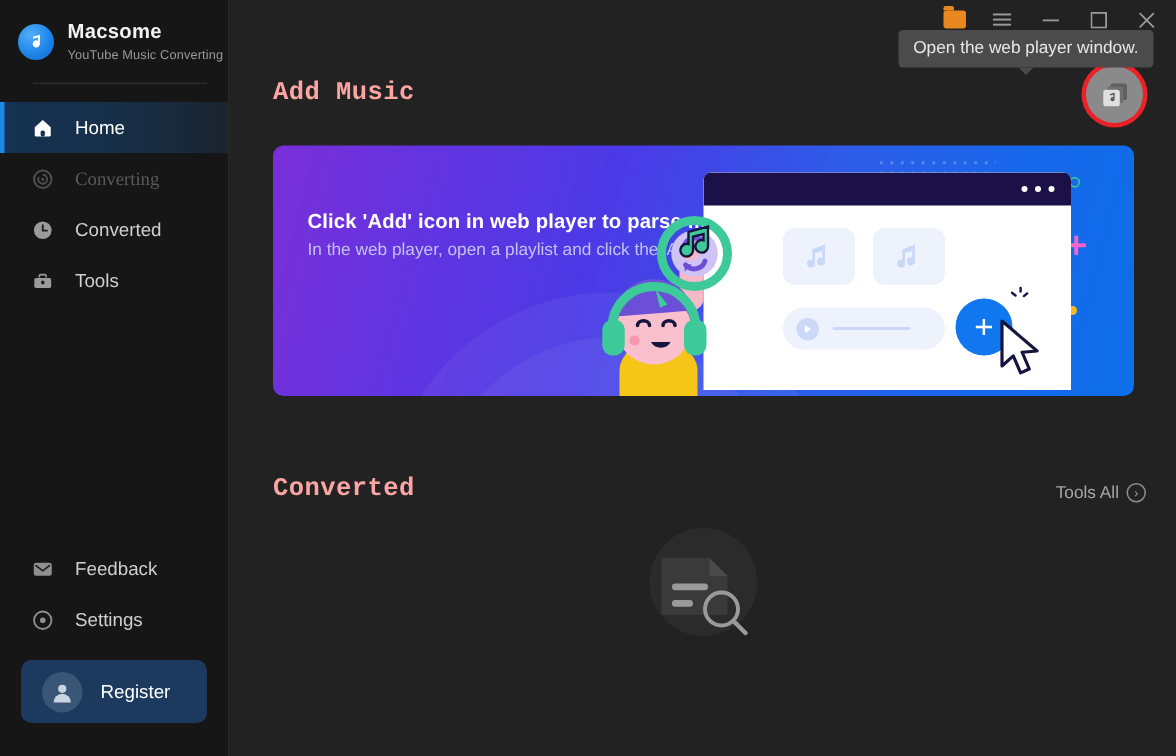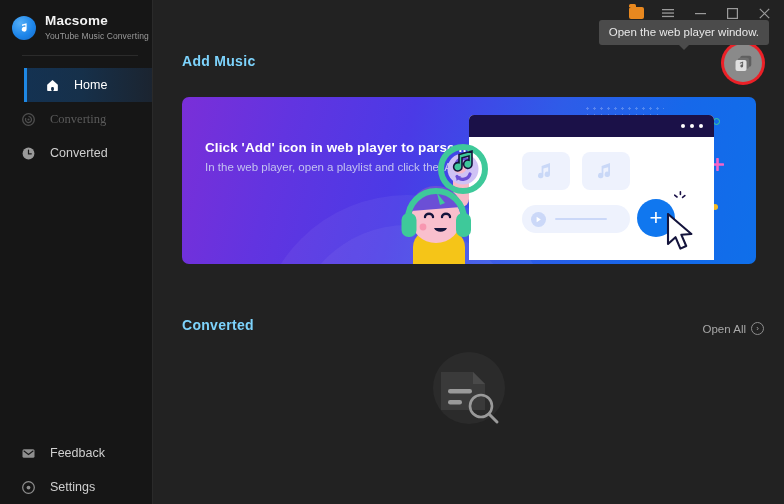--- a/index.html
+++ b/index.html
@@ -55,21 +55,20 @@
     padding-left: 20px;
     gap: 13px;
     cursor: pointer;
     color: #cfcfcf;
     font-size: 12.5px;
   }
   .nav-item .ico { width: 17px; height: 17px; flex: none; display:flex; align-items:center; justify-content:center; }
   .nav-item.active {
     background: linear-gradient(90deg, #143252 0%, #16304a 45%, #1b2430 100%);
     color: #ffffff;
-    margin-left: 24px;
   }
   .nav-item.active::before {
     content: ""; position: absolute; left: 0; top: 0;
     width: 3px; height: 100%; background: #1e88e5;
   }
   .nav-item.disabled { color: #5a5a5a; font-family: Liberation Serif, serif; }
 
   .bottom-nav { position: absolute; left: 0; bottom: 0; width: 100%; }
   .register {
     margin: 10px 14px 22px 14px;
@@ -132,22 +131,23 @@
     content: ""; position: absolute; bottom: -5px; left: 50%;
     margin-left: -5px;
     border-left: 5px solid transparent;
     border-right: 5px solid transparent;
     border-top: 5px solid #4b4b4b;
   }
 
   
   .section-title {
     position: absolute;
-    font-size: 14px; font-weight: bold; color: #7dd3fc;
+    font-size: 17px; font-weight: bold; color: #fca5a5;
     letter-spacing: .3px;
+    font-family: Liberation Mono, monospace;
   }
   #add-title { left: 29px; top: 53px; }
   #conv-title { left: 29px; top: 317px; }
 
   .webplayer-btn {
     position: absolute; right: 22px; top: 44px;
     width: 38px; height: 38px; border-radius: 50%;
     background: #8a8a8a;
     display: flex; align-items: center; justify-content: center;
     cursor: pointer;
@@ -319,20 +319,30 @@
       <div class="nav-item">
         <span class="ico">
           <svg width="15" height="15" viewBox="0 0 16 16">
               <circle cx="8" cy="8" r="6.3" fill="#9a9a9a"></circle>
               <path d="M8 4.3v4h3" stroke="#1a1a1a" stroke-width="1.3" fill="none" stroke-linecap="round"></path>
             </svg>
         </span>
         <span>Converted</span>
       </div>
 
+      <div class="nav-item">
+        <span class="ico">
+          <svg width="15" height="15" viewBox="0 0 16 16">
+              <rect x="2" y="5.6" width="12" height="7.2" rx="1.3" fill="#9a9a9a"></rect>
+              <path d="M5.6 5.4V4.3a1 1 0 0 1 1-1h2.8a1 1 0 0 1 1 1v1.1" fill="none" stroke="#9a9a9a" stroke-width="1.2"></path>
+              <rect x="6.9" y="7.6" width="2.2" height="2.6" rx=".5" fill="#1a1a1a"></rect>
+            </svg>
+        </span>
+        <span>Tools</span>
+      </div>
 
     </div>
 
     <div class="bottom-nav">
 
       <div class="nav-item">
         <span class="ico">
           <svg width="15" height="15" viewBox="0 0 16 16">
               <rect x="1.6" y="3.4" width="12.8" height="9.2" rx="1.6" fill="#8f8f8f"></rect>
               <path d="M3.2 5.4 8 9.1l4.8-3.7" fill="none" stroke="#1a1a1a" stroke-width="1.2" stroke-linecap="round"></path>
@@ -344,20 +354,29 @@
       <div class="nav-item">
         <span class="ico">
           <svg width="15" height="15" viewBox="0 0 16 16">
               <circle cx="8" cy="8" r="6.2" fill="none" stroke="#8f8f8f" stroke-width="1.3"></circle>
               <circle cx="8" cy="8" r="2" fill="#8f8f8f"></circle>
             </svg>
         </span>
         <span>Settings</span>
       </div>
 
+      <div class="register">
+        <span class="avatar">
+          <svg width="17" height="17" viewBox="0 0 18 18">
+              <circle cx="9" cy="6.6" r="2.9" fill="#c8d4e2"></circle>
+              <path d="M2.9 16.2a6.1 6.1 0 0 1 12.2 0Z" fill="#c8d4e2"></path>
+            </svg>
+        </span>
+        <span class="label">Register</span>
+      </div>
 
     </div>
   </div>
 
   <div class="main">
 
     <div class="titlebar">
       <div class="tb-btn">
         <span class="folder-ico"></span>
       </div>
@@ -484,21 +503,21 @@
       </div>
 
       <svg class="char" style="left:270px; top:50px;" width="30" height="30" viewBox="0 0 30 30">
         <path d="M20 4 L20 17 A4.2 4.2 0 1 1 17 13.2 L17 9 L10 10.8 L10 19.6 A4.2 4.2 0 1 1 7 15.8 L7 7.6 Z" fill="#3ec99a" stroke="#14143c" stroke-width="1.6"></path>
       </svg>
     </div>
 
     <div class="section-title" id="conv-title">Converted</div>
 
     <div class="viewall">
-      <span>Open All</span>
+      <span>Tools All</span>
       <span class="chev">›</span>
     </div>
 
     <div class="empty-ill">
       <svg width="92" height="92" viewBox="0 0 92 92">
         <circle cx="46" cy="42" r="36" fill="#2b2b2b"></circle>
         <path d="M18 26 h32 l12 12 v26 H18 Z" fill="#3a3a3a"></path>
         <path d="M50 26 l12 12 h-12 Z" fill="#4a4a4a"></path>
         <rect x="25" y="43" width="24" height="4.5" rx="2.2" fill="#9a9a9a"></rect>
         <rect x="25" y="54" width="14" height="4.5" rx="2.2" fill="#9a9a9a"></rect>

